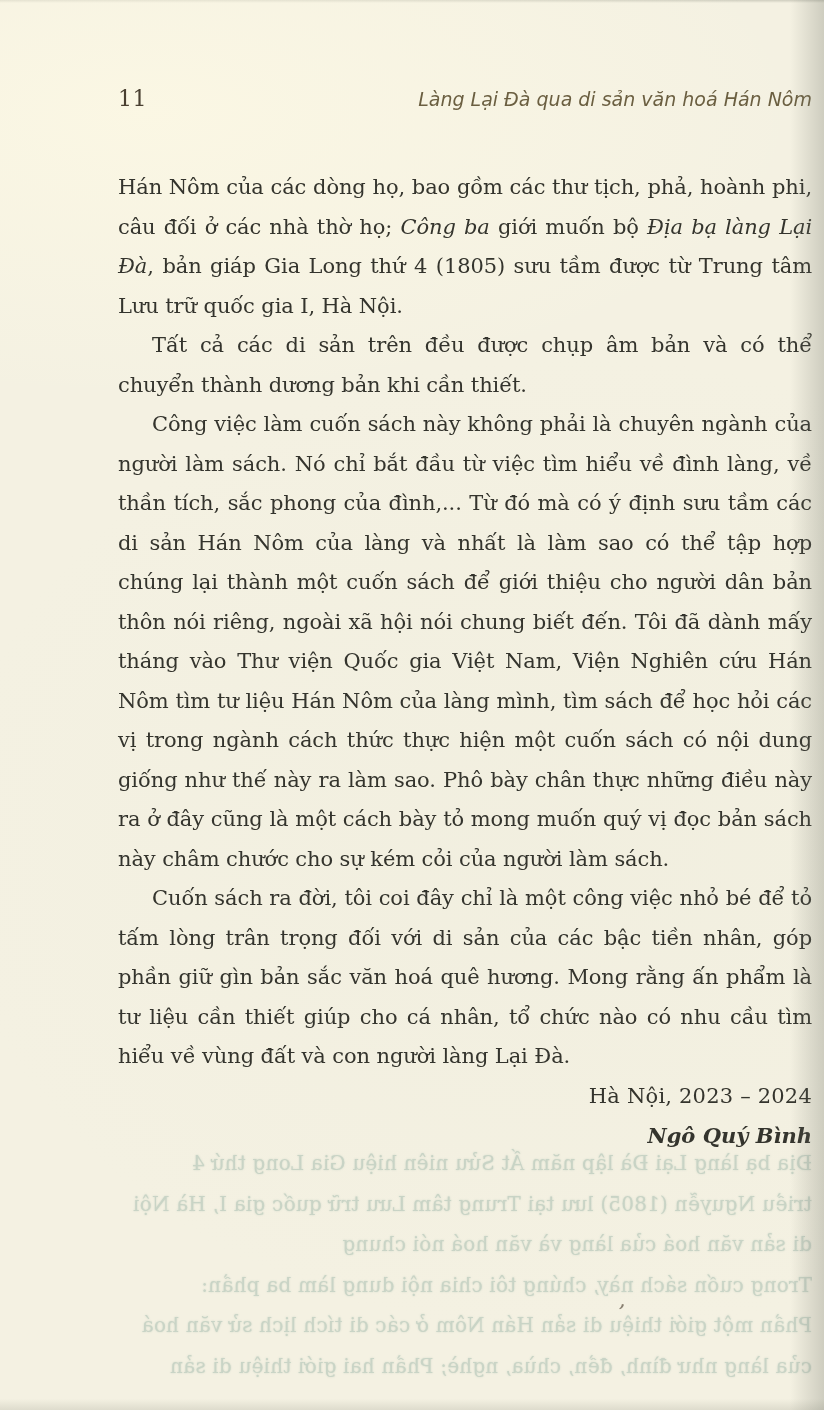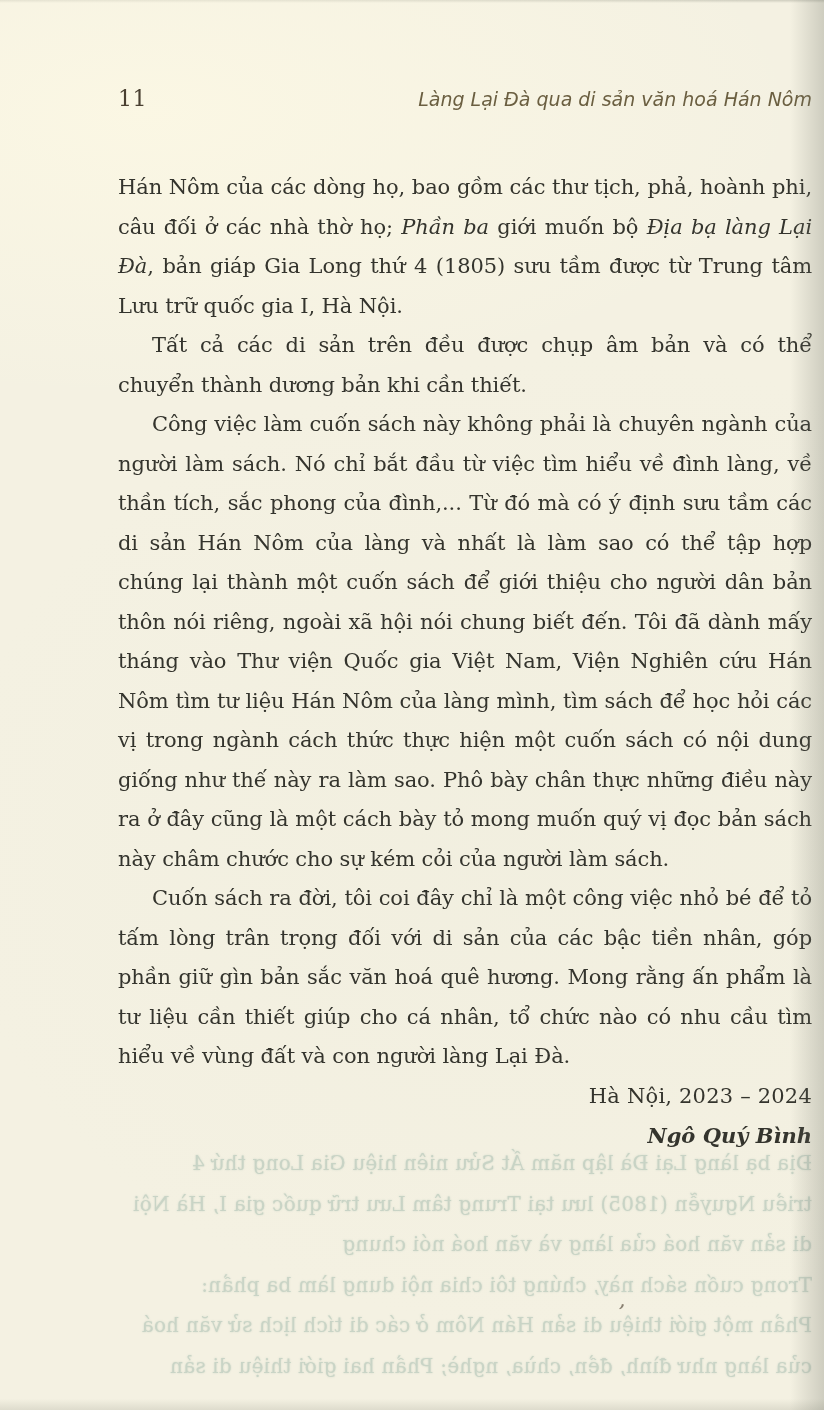--- a/index.html
+++ b/index.html
@@ -82,21 +82,21 @@
 
 <div class="page">
 
   <header class="running-head">
     <span class="page-number">11</span>
     <span class="head-title">Làng Lại Đà qua di sản văn hoá Hán Nôm</span>
   </header>
 
   <div class="text-column">
     <main class="body-text">
-        <p class="para"><span>Hán Nôm của các dòng họ, bao gồm các thư tịch, phả, hoành phi, câu đối ở các nhà thờ họ; </span><span class="it">Phần ba</span><span> giới muốn bộ </span><span class="it">Địa bạ làng Lại Đà</span><span>, bản giáp Gia Long thứ 4 (1805) sưu tầm được từ Trung tâm Lưu trữ quốc gia I, Hà Nội.</span></p>
+        <p class="para"><span>Hán Nôm của các dòng họ, bao gồm các thư tịch, phả, hoành phi, câu đối ở các nhà thờ họ; </span><span class="it">Công ba</span><span> giới muốn bộ </span><span class="it">Địa bạ làng Lại Đà</span><span>, bản giáp Gia Long thứ 4 (1805) sưu tầm được từ Trung tâm Lưu trữ quốc gia I, Hà Nội.</span></p>
         <p class="para indent"><span>Tất cả các di sản trên đều được chụp âm bản và có thể chuyển thành dương bản khi cần thiết.</span></p>
         <p class="para indent"><span>Công việc làm cuốn sách này không phải là chuyên ngành của người làm sách. Nó chỉ bắt đầu từ việc tìm hiểu về đình làng, về thần tích, sắc phong của đình,... Từ đó mà có ý định sưu tầm các di sản Hán Nôm của làng và nhất là làm sao có thể tập hợp chúng lại thành một cuốn sách để giới thiệu cho người dân bản thôn nói riêng, ngoài xã hội nói chung biết đến. Tôi đã dành mấy tháng vào Thư viện Quốc gia Việt Nam, Viện Nghiên cứu Hán Nôm tìm tư liệu Hán Nôm của làng mình, tìm sách để học hỏi các vị trong ngành cách thức thực hiện một cuốn sách có nội dung giống như thế này ra làm sao. Phô bày chân thực những điều này ra ở đây cũng là một cách bày tỏ mong muốn quý vị đọc bản sách này châm chước cho sự kém cỏi của người làm sách.</span></p>
         <p class="para indent"><span>Cuốn sách ra đời, tôi coi đây chỉ là một công việc nhỏ bé để tỏ tấm lòng trân trọng đối với di sản của các bậc tiền nhân, góp phần giữ gìn bản sắc văn hoá quê hương. Mong rằng ấn phẩm là tư liệu cần thiết giúp cho cá nhân, tổ chức nào có nhu cầu tìm hiểu về vùng đất và con người làng Lại Đà.</span></p>
       </main>
 
     <div class="signature">
       <div class="sig-place">Hà Nội, 2023 – 2024</div>
       <div class="sig-author">Ngô Quý Bình</div>
     </div>
   </div>

